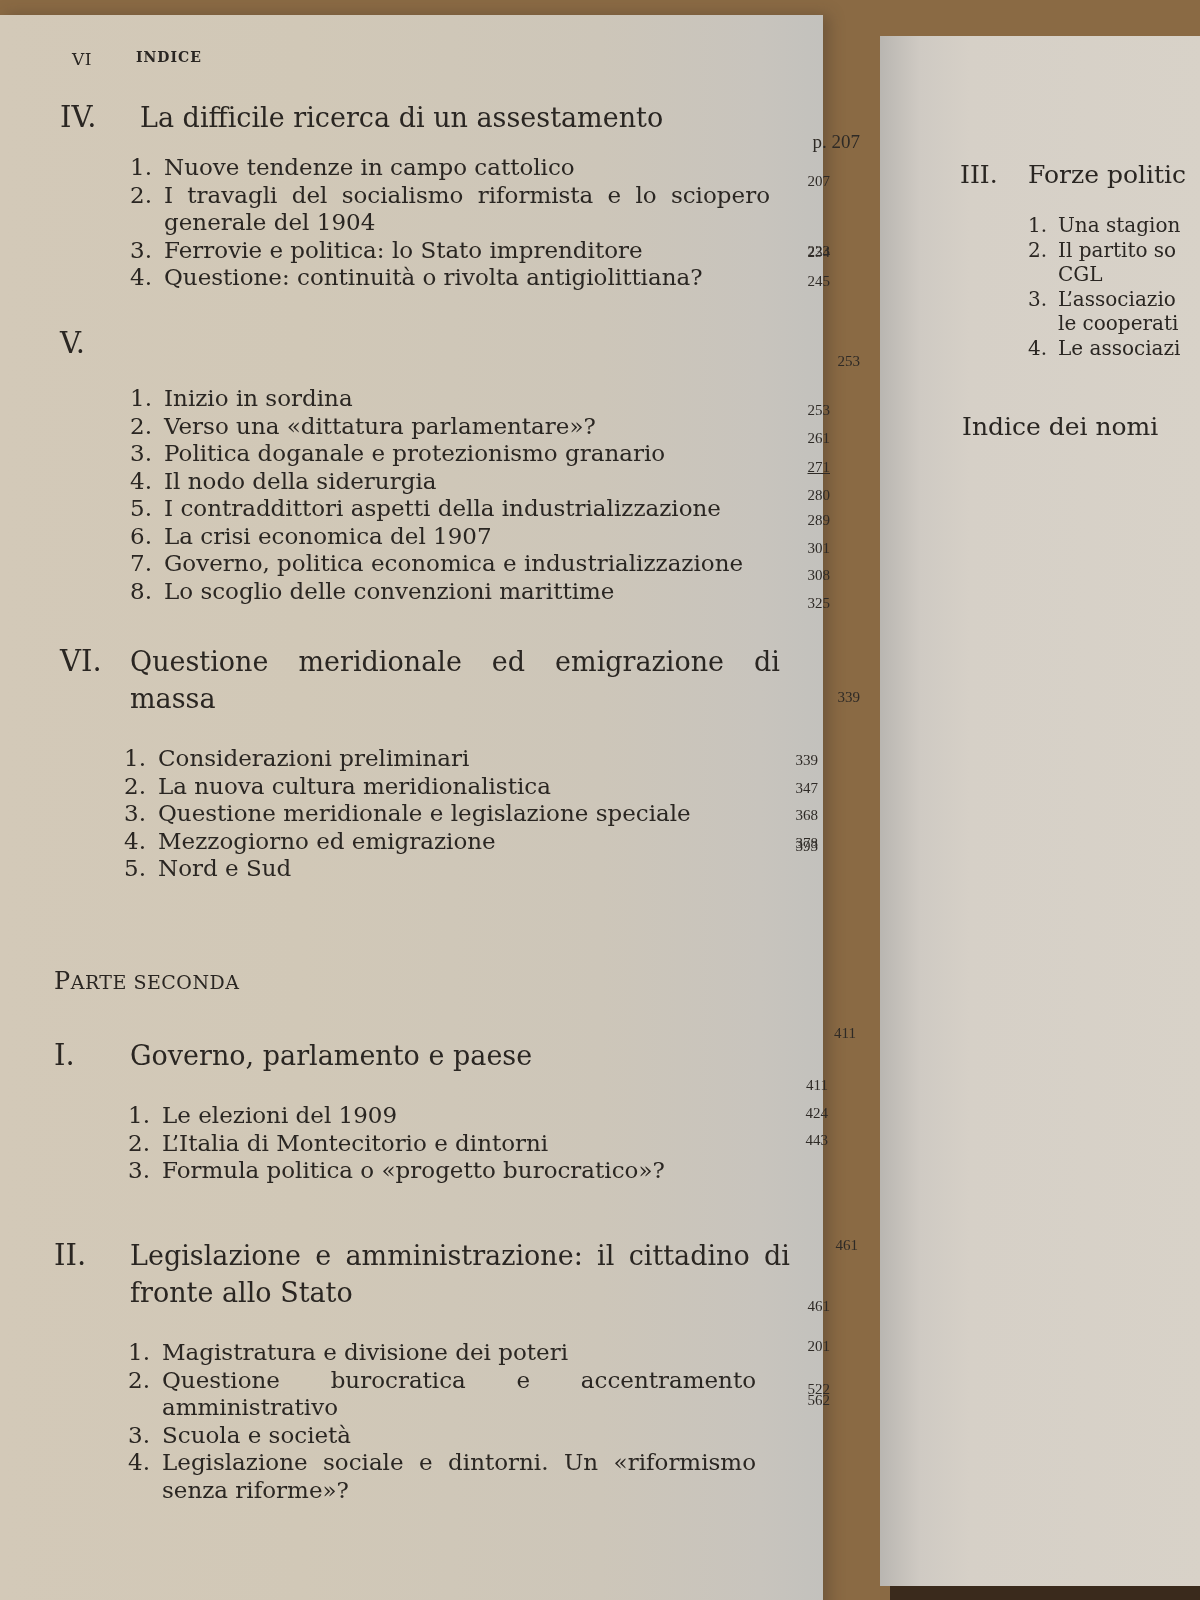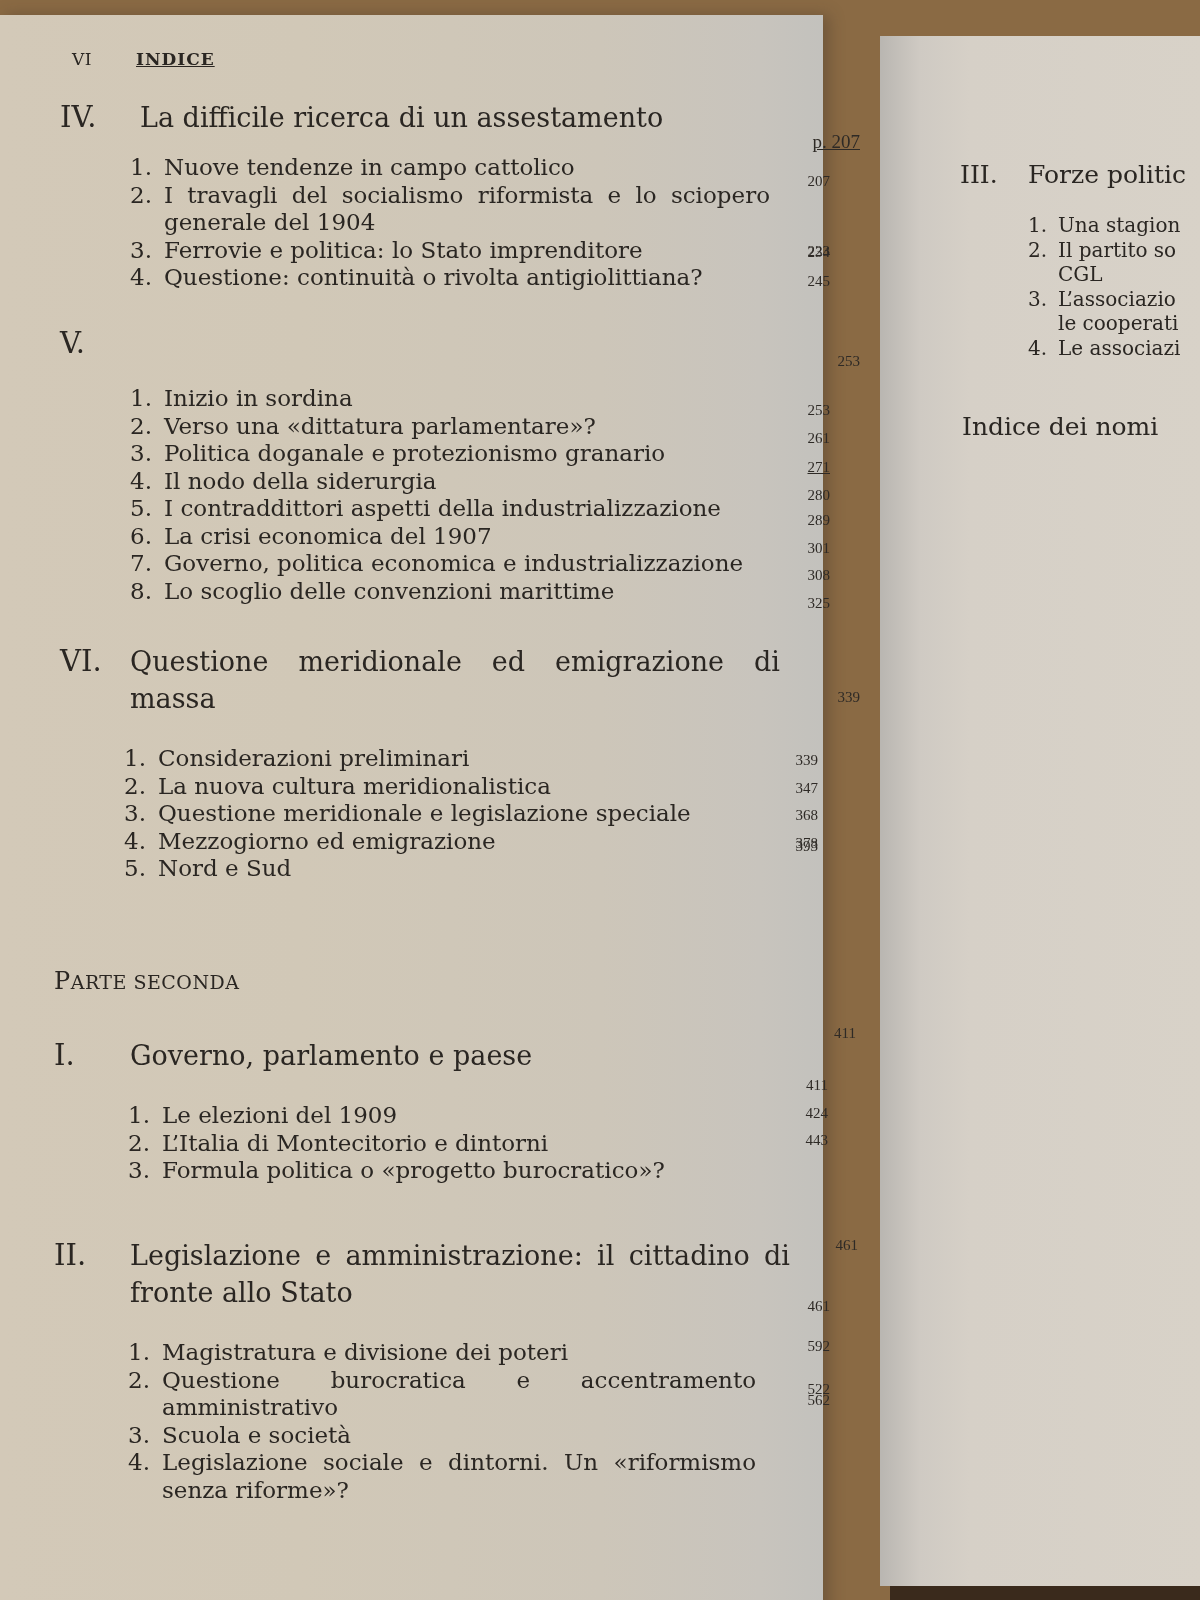--- a/index.html
+++ b/index.html
@@ -26,21 +26,21 @@
         #d3c9b8 0px, #d1c8b7 300px, #cdc6b9 600px, #c8c4bd 760px, #c2c1bd 830px, #bcbcba 870px, #b6b6b4 895px);
       box-shadow: 6px 0 14px rgba(60,50,40,0.35);
       z-index: 2;
     }
 
     .running-head {
       position: absolute; left: 72px; top: 34px;
       font-size: 16px; letter-spacing: 0.5px; display: flex; gap: 44px;
     }
     .running-head .folio { font-size: 17px; }
-    .running-head .title { font-size: 17px; font-weight: bold; letter-spacing: 1px; text-decoration: underline; }
+    .running-head .title { font-size: 14px; font-weight: bold; letter-spacing: 1px; }
 
     .chapter {
       position: absolute; left: 60px; width: 800px;
     }
     .chapter-head { position: relative; display: flex; align-items: flex-start; }
     .chapter-num {
       width: 80px; font-size: 29px; line-height: 36px; flex: none;
     }
     .chapter-title {
       font-size: 27px; line-height: 37px; width: 640px; text-align: justify;
@@ -97,21 +97,21 @@
 
   <div class="running-head">
     <span class="folio">VI</span>
     <span class="title">INDICE</span>
   </div>
 
   <div class="chapter" style="top:84px;">
     <div class="chapter-head">
       <span class="chapter-num">IV.</span>
       <span class="chapter-title">La difficile ricerca di un assestamento</span>
-      <span class="page-no" style="top:32px; font-size:19px;text-decoration:underline;">p. 207</span>
+      <span class="page-no" style="top:32px; font-size:19px;">p. 207</span>
     </div>
     <div class="sections" style="margin-top:18px;">
       <div class="section"><span class="num">1.</span><span>Nuove tendenze in campo cattolico</span><span class="page-no" style="top:14px;">207</span></div>
       <div class="section just"><span class="num">2.</span><span>I travagli del socialismo riformista e lo sciopero generale del 1904</span><span class="page-no" style="top:56px;">223</span></div>
       <div class="section"><span class="num">3.</span><span>Ferrovie e politica: lo Stato imprenditore</span><span class="page-no" style="top:2px;">234</span></div>
       <div class="section"><span class="num">4.</span><span>Questione: continuità o rivolta antigiolittiana?</span><span class="page-no" style="top:4px;">245</span></div>
     </div>
   </div>
 
   <div class="chapter" style="top:310px;">
@@ -164,19 +164,19 @@
   </div>
 
   <div class="chapter" style="top:1222px; left:54px;">
     <div class="chapter-head">
       <span class="chapter-num" style="width:76px;">II.</span>
       <span class="chapter-title just" style="width:660px;">Legislazione e amministrazione: il cittadino di fronte allo Stato</span>
       <span class="page-no" style="top:0px; right:-4px;">461</span>
     </div>
     <div class="sections" style="margin-top:28px; margin-left:74px;">
       <div class="section"><span class="num">1.</span><span>Magistratura e divisione dei poteri</span><span class="page-no" style="right:-62px; top:-46px;">461</span></div>
-      <div class="section just" style="width:628px;"><span class="num">2.</span><span>Questione burocratica e accentramento amministrativo</span><span class="page-no" style="right:-74px; top:-34px;">592</span></div>
+      <div class="section just" style="width:628px;"><span class="num">2.</span><span>Questione burocratica e accentramento amministrativo</span><span class="page-no" style="right:-74px; top:-34px;">201</span></div>
       <div class="section"><span class="num">3.</span><span>Scuola e società</span><span class="page-no" style="right:-62px; top:-46px;">522</span></div>
       <div class="section just" style="width:628px;"><span class="num">4.</span><span>Legislazione sociale e dintorni. Un «riformismo senza riforme»?</span><span class="page-no" style="right:-74px; top:-62px;">562</span></div>
     </div>
   </div>
 
 </div>
 
 </body></html>

